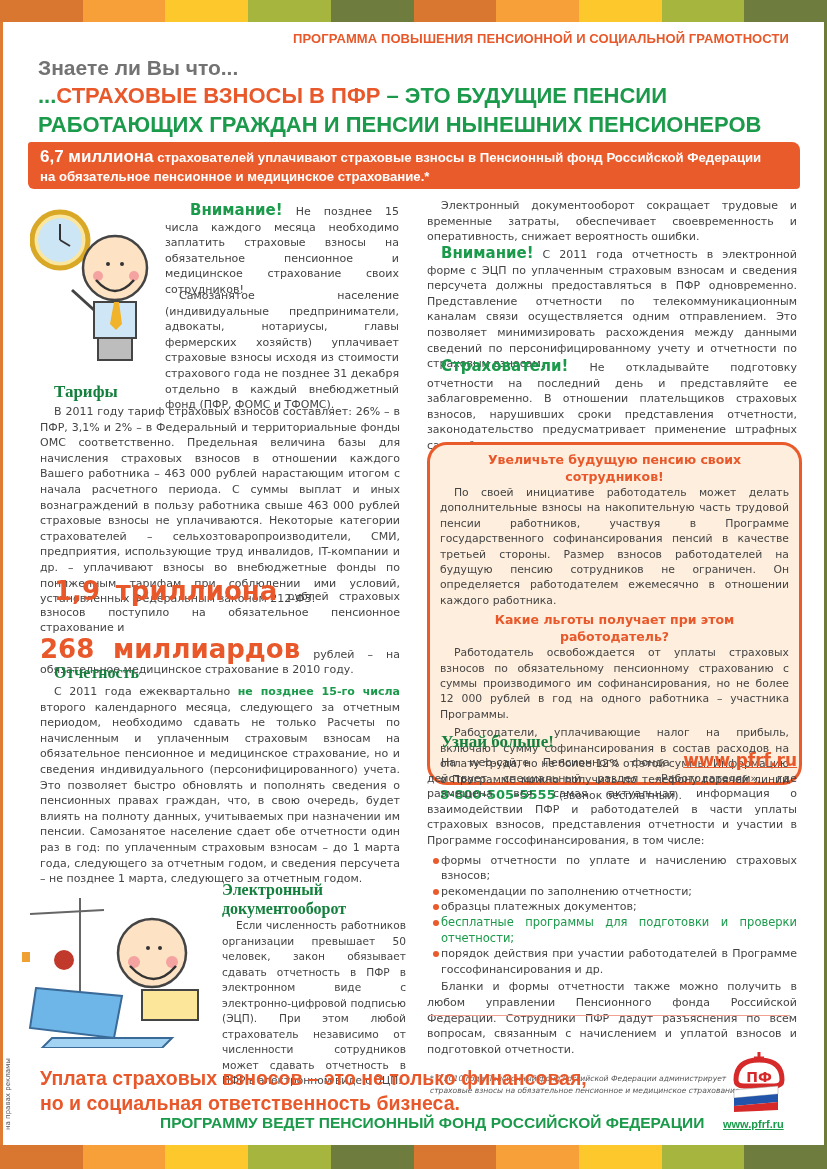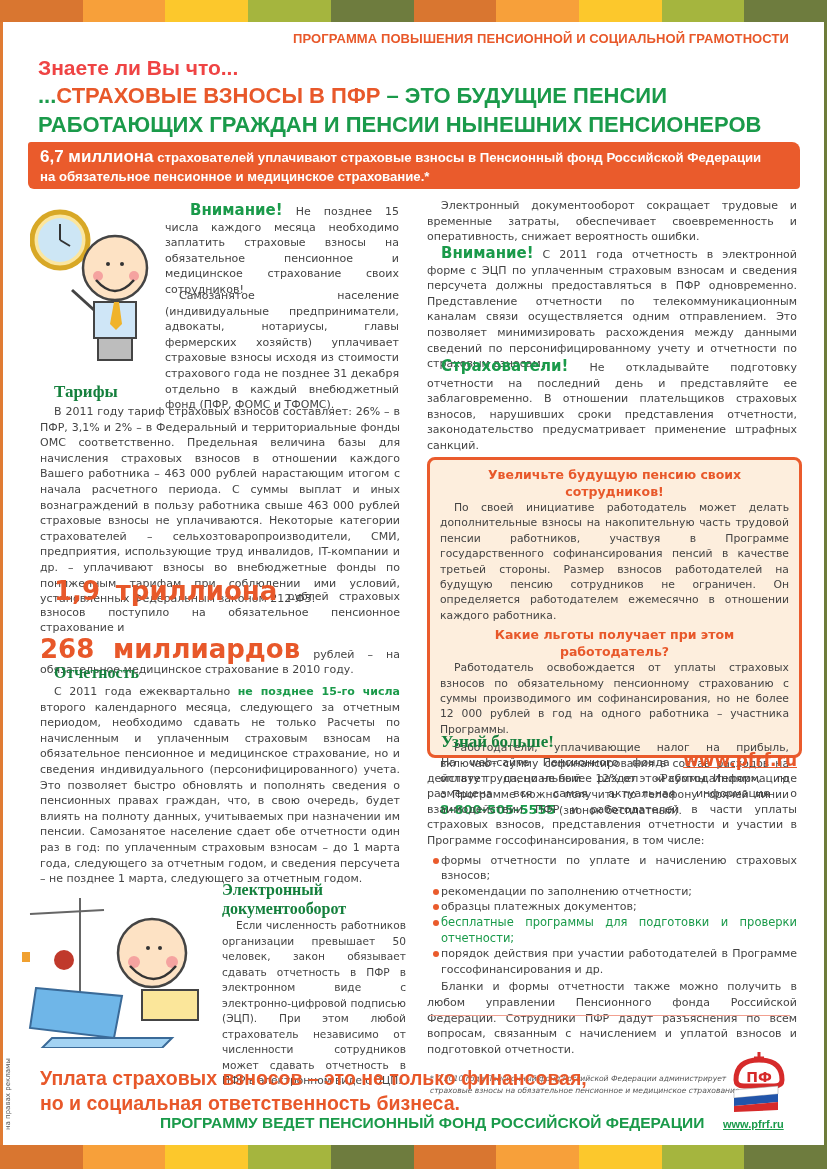--- a/index.html
+++ b/index.html
@@ -13,41 +13,41 @@
 
   .frame { position: absolute; left: 0; top: 22px; width: 827px; height: 1123px;
            border-left: 3px solid #e07b33; border-right: 3px solid #6e7c3a; }
 
   .top-program { position: absolute; top: 31px; right: 38px; font-family: "Liberation Sans", sans-serif;
                  font-size: 13px; font-weight: bold; color: #e8582a; letter-spacing: 0.1px; }
   .h-orange { color: #e8582a; }
 
   .headline { position: absolute; left: 38px; top: 54px; width: 760px;
               font-family: "Liberation Sans", sans-serif; font-weight: bold; }
-  .headline .l1 { font-size: 21px; color: #ef4444; line-height: 27px; }
+  .headline .l1 { font-size: 21px; color: #737373; line-height: 27px; }
   .headline .l2 { font-size: 22px; line-height: 29px; color: #1a9a4a; }
   .headline .l3 { font-size: 22px; line-height: 29px; color: #1a9a4a; }
 
   .banner { position: absolute; left: 28px; top: 142px; width: 772px; height: 47px;
             background: #ea5b2c; border-radius: 3px 8px 4px 6px; padding: 5px 12px;
             color: #ffffff; font-family: "Liberation Sans", sans-serif; font-weight: bold;
             font-size: 13.2px; line-height: 19px; }
   .banner .big { font-size: 17px; }
 
   .col { position: absolute; font-size: 11px; line-height: 15.6px; text-align: justify; color: #444; }
   .col p { text-indent: 14px; margin-bottom: 4px; }
   .sec-title { font-family: Liberation Serif, serif; font-weight: bold; color: #15803d; }
   .attn { font-weight: bold; color: #1a9a4a; font-size: 15px; }
 
   .illus { position: absolute; }
 
   .stat-big { color: #e8582a; font-weight: bold; font-size: 26px; line-height: 26px; }
 
-  .orange-box { position: absolute; left: 427px; top: 457px; width: 375px; height: 301px;
-                background: #fdeedd; border: 3px solid #ea5b2c; border-radius: 8px;
+  .orange-box { position: absolute; left: 427px; top: 442px; width: 375px; height: 343px;
+                background: #fdeedd; border: 3px solid #ea5b2c; border-radius: 20px;
                 padding: 6px 10px; font-size: 10.8px; line-height: 15.4px; color: #444; text-align: justify; }
   .orange-box .bt { color: #e8582a; font-weight: bold; font-size: 12.5px; text-align: center; line-height: 17px; }
   .orange-box p { text-indent: 14px; margin-bottom: 3px; }
   .phone { color: #1a9a4a; font-weight: bold; font-size: 13px; }
 
   .bul { padding-left: 14px; position: relative; }
   .bul::before { content: ""; position: absolute; left: 6px; top: 5px; width: 6px; height: 6px;
                  border-radius: 50%; background: #ea5b2c; }
   .bul.green { color: #1a9a4a; font-weight: normal; font-size: 11.5px; }
 

